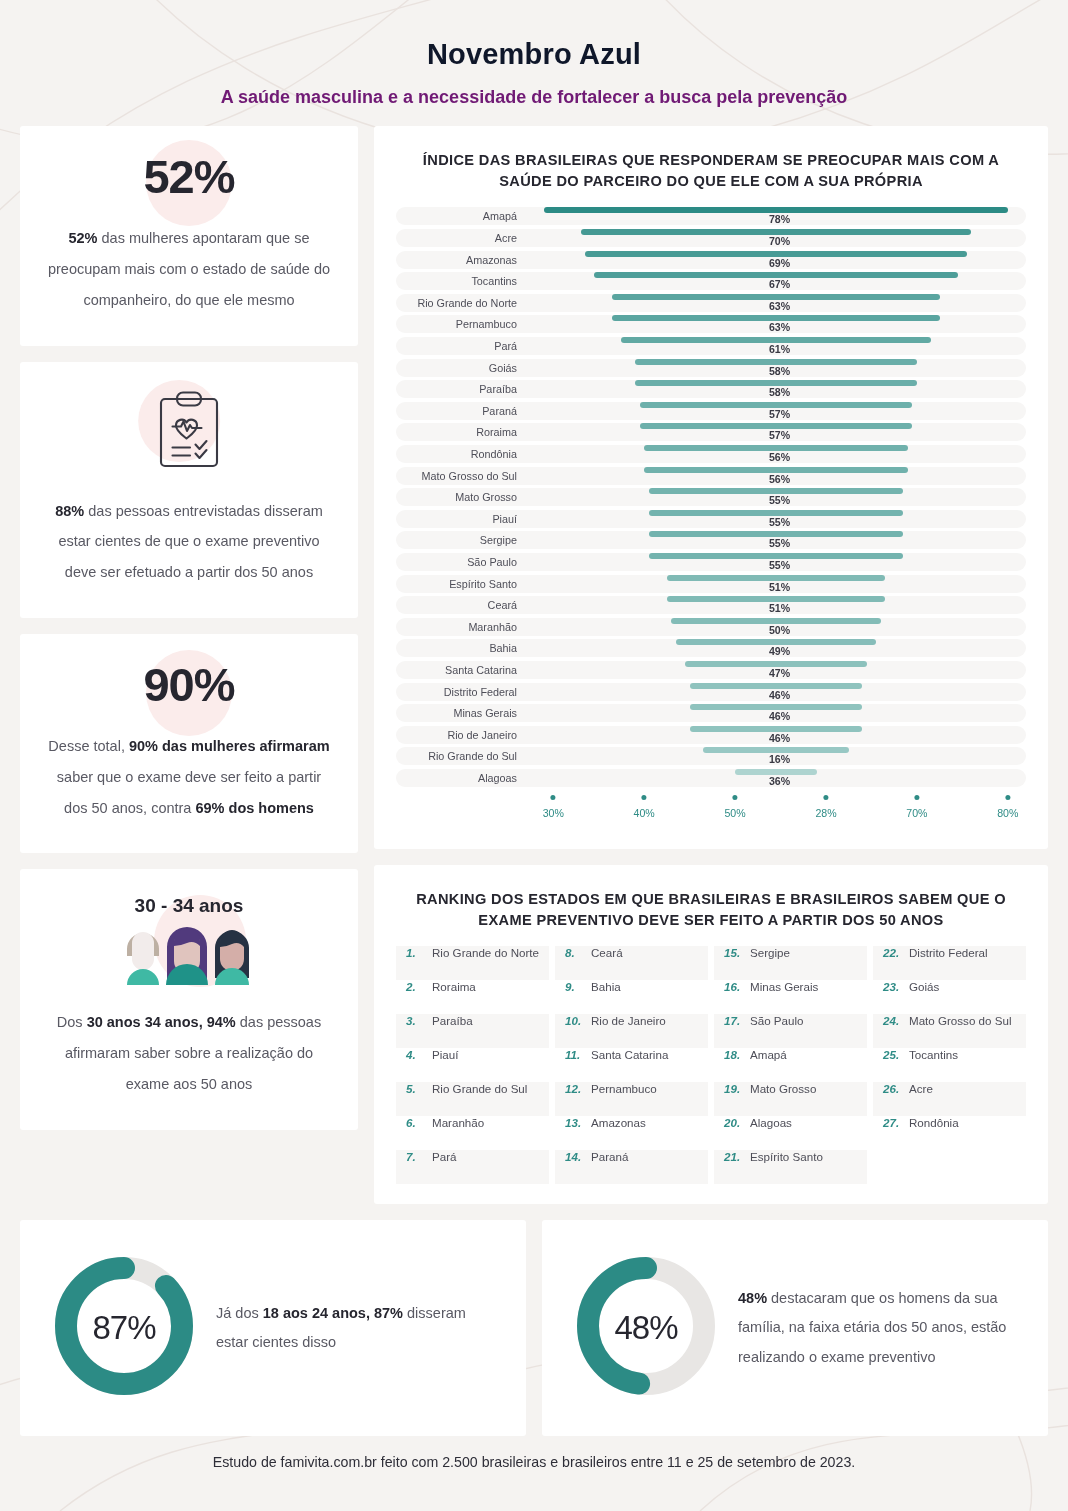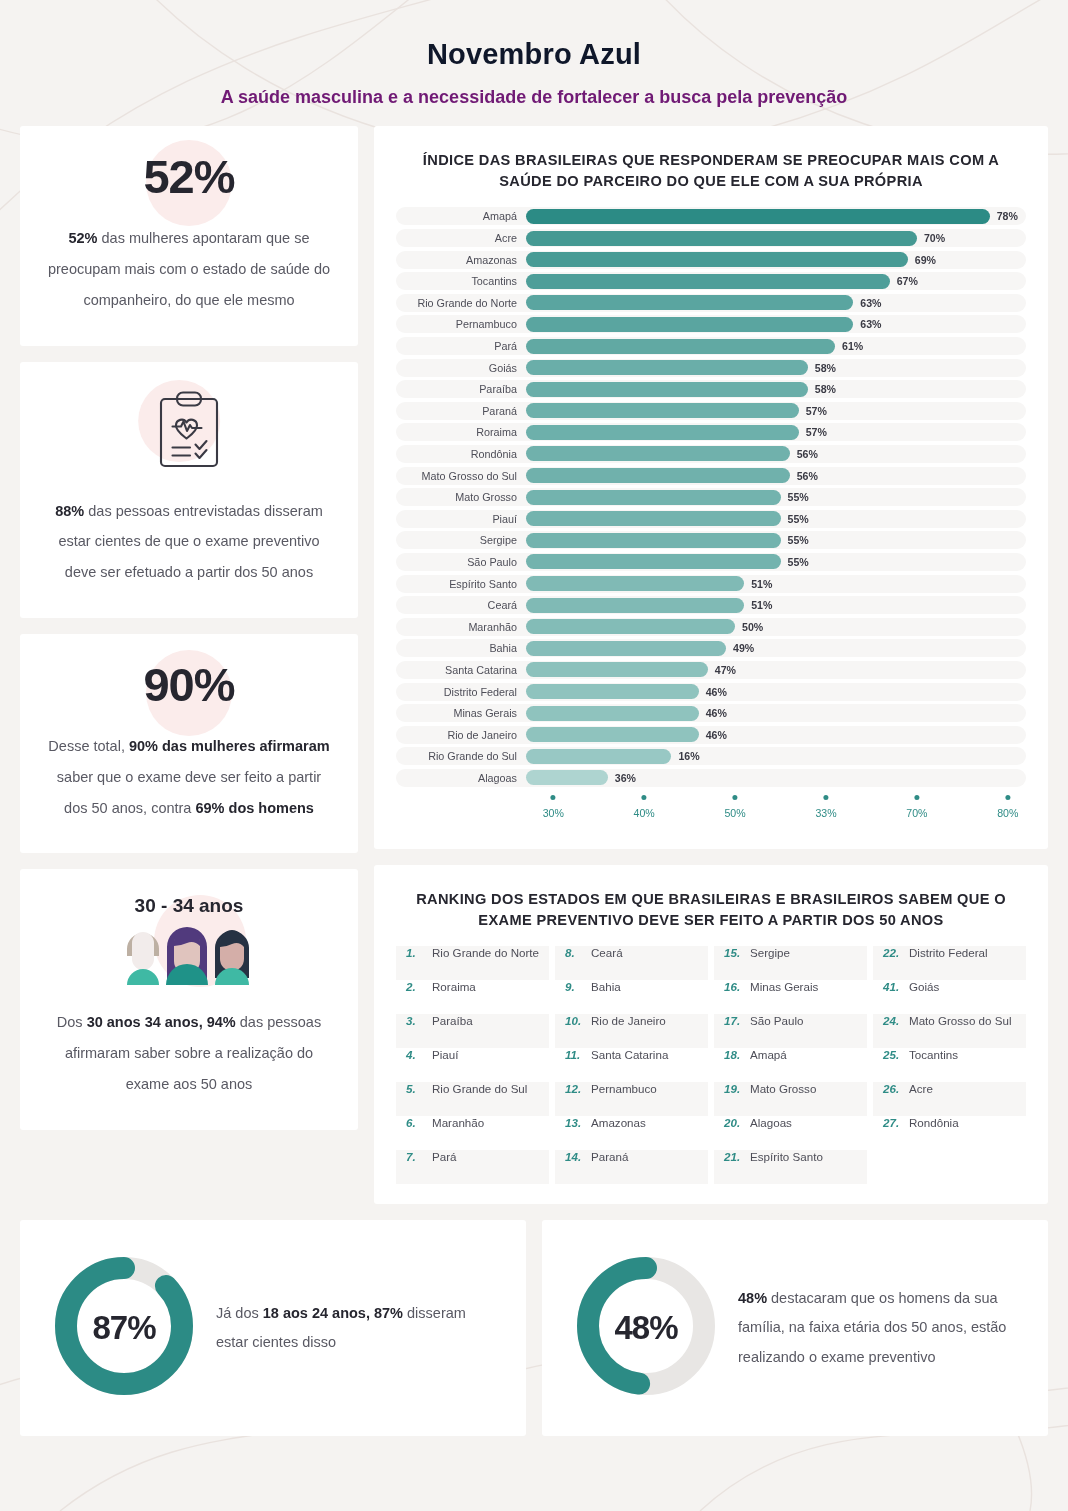--- a/index.html
+++ b/index.html
@@ -149,20 +149,21 @@
     padding-right: 9px;
     color: #4e4e58;
     white-space: nowrap;
     overflow: hidden;
   }
   .bar-track {
     position: relative;
     height: 18px;
     display: flex;
     align-items: center;
+    flex-direction: column;
   }
   .bar-fill {
     height: 15px;
     border-radius: 8px;
     min-width: 8px;
   }
   .bar-val {
     font-size: 10.6px;
     font-weight: bold;
     color: #3a3a44;
@@ -235,21 +236,21 @@
     min-height: 200px;
   }
   .donut-holder { position: relative; flex: 0 0 auto; }
   .donut-center {
     position: absolute;
     inset: 0;
     display: flex;
     align-items: center;
     justify-content: center;
     font-size: 33px;
-    font-weight: bold;
+    font-weight: normal;
     letter-spacing: -1px;
     color: #26262f;
   }
   .donut-text {
     font-size: 14.5px;
     line-height: 2.05;
     color: #595963;
     padding-left: 6px;
   }
   .donut-text b { color: #26262f; font-weight: bold; }
@@ -555,21 +556,21 @@
               <div class="tick" style="left: 23.6364%;">
                 <div class="tick-dot"></div>
                 <div class="tick-lab">40%</div>
               </div>
               <div class="tick" style="left: 41.8182%;">
                 <div class="tick-dot"></div>
                 <div class="tick-lab">50%</div>
               </div>
               <div class="tick" style="left: 60%;">
                 <div class="tick-dot"></div>
-                <div class="tick-lab">33%</div>
+                <div class="tick-lab">28%</div>
               </div>
               <div class="tick" style="left: 78.1818%;">
                 <div class="tick-dot"></div>
                 <div class="tick-lab">70%</div>
               </div>
               <div class="tick" style="left: 96.3636%;">
                 <div class="tick-dot"></div>
                 <div class="tick-lab">80%</div>
               </div>
             </div>
@@ -668,21 +669,21 @@
                 <span class="rank-num">21.</span>
                 <span>Espírito Santo</span>
               </div>
             </div>
             <div class="rank-col">
               <div class="rank-item">
                 <span class="rank-num">22.</span>
                 <span>Distrito Federal</span>
               </div>
               <div class="rank-item">
-                <span class="rank-num">41.</span>
+                <span class="rank-num">23.</span>
                 <span>Goiás</span>
               </div>
               <div class="rank-item">
                 <span class="rank-num">24.</span>
                 <span>Mato Grosso do Sul</span>
               </div>
               <div class="rank-item">
                 <span class="rank-num">25.</span>
                 <span>Tocantins</span>
               </div>
@@ -710,13 +711,14 @@
       </div>
       <div class="card donut-card">
         <div class="donut-holder"><svg width="160" height="160" viewBox="0 0 160 160">
             <circle cx="80" cy="80" r="58" fill="none" stroke="#e8e6e4" stroke-width="22"></circle>
             <circle cx="80" cy="80" r="58" fill="none" stroke="#2c8b85" stroke-width="22" stroke-linecap="round" stroke-dasharray="174.92387895187966 364.424747816416" transform="scale(-1,1) translate(-160,0) rotate(-90 80 80)"></circle>
           </svg><div class="donut-center">48%</div></div>
         <div class="donut-text"><b>48%</b><span> destacaram que os homens da sua família, na faixa etária dos 50 anos, estão realizando o exame preventivo</span></div>
       </div>
     </div>
 
+  <div class="footer">Estudo de famivita.com.br feito com 2.500 brasileiras e brasileiros entre 11 e 25 de setembro de 2023.</div>
 </div>
 
 </body></html>

